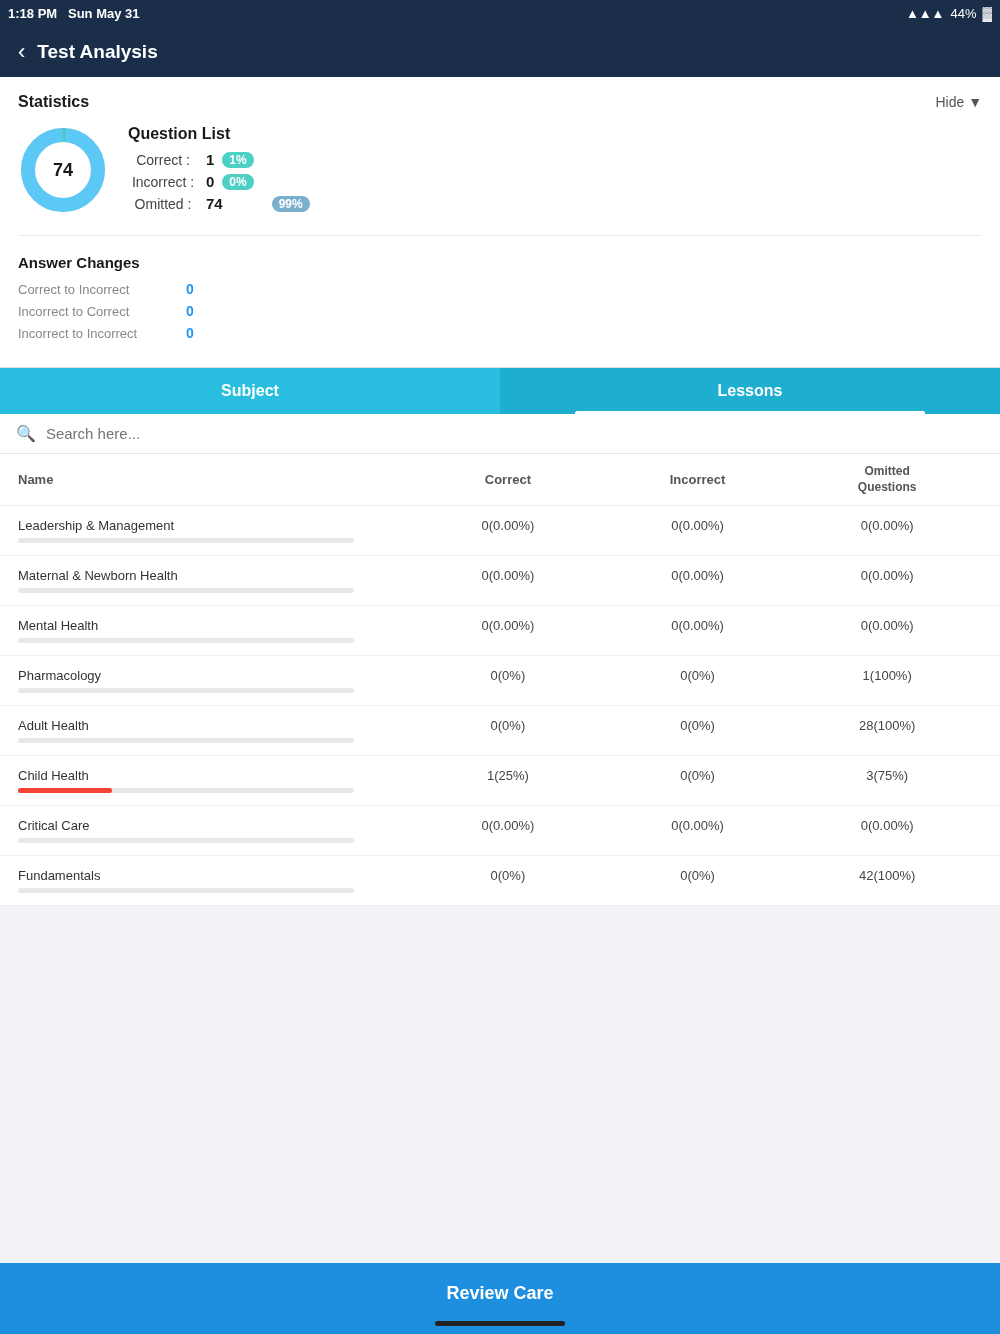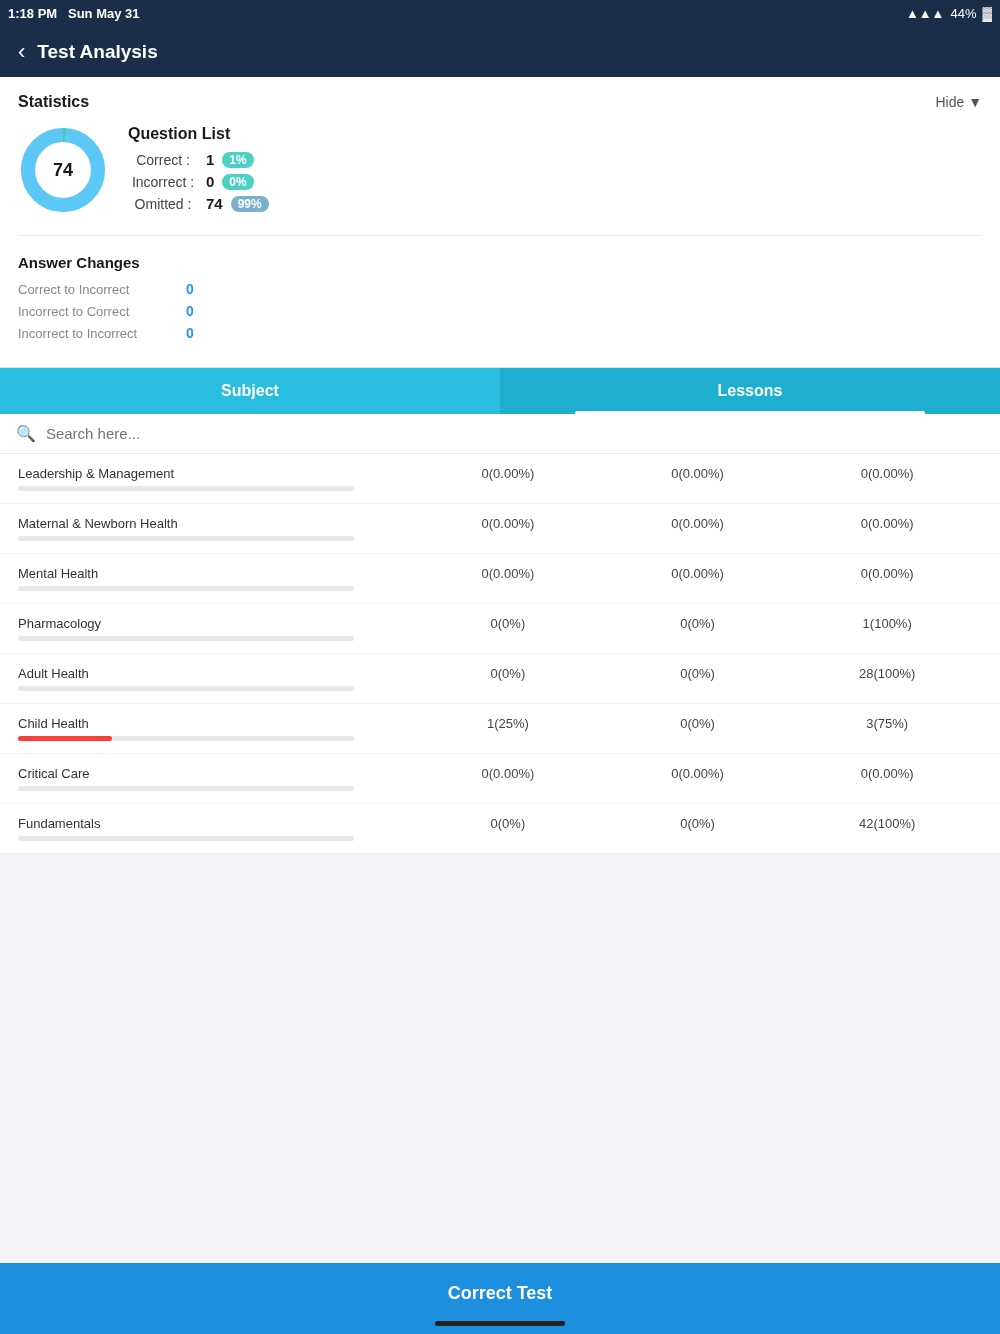--- a/index.html
+++ b/index.html
@@ -111,21 +111,21 @@
     .q-badge {
       display: inline-block;
       padding: 1px 7px;
       border-radius: 10px;
       font-size: 12px;
       font-weight: 600;
       color: white;
     }
     .badge-green { background: #4dd0c4; }
     .badge-teal { background: #4dd0c4; }
-    .badge-blue-gray { background: #7ab0cc; }
+    .badge-blue-gray { background: #7ab0cc; margin-left: 41px; }
 
     
     .answer-changes { }
     .answer-changes-title {
       font-size: 15px;
       font-weight: 700;
       color: #1a1a1a;
       margin-bottom: 10px;
       margin-top: 7px;
     }
@@ -331,20 +331,26 @@
   <div class="tab" id="tab-subject">Subject</div>
   <div class="tab active" id="tab-lessons">Lessons</div>
 </div>
 
 <div class="search-bar">
   <span class="search-icon">🔍</span>
   <input class="search-input" type="text" id="search-input" placeholder="Search here..." style="">
 </div>
 
 <div class="table-container">
+  <div class="table-header-row">
+    <div class="col-name">Name</div>
+    <div class="col-correct">Correct</div>
+    <div class="col-incorrect">Incorrect</div>
+    <div class="col-omitted">Omitted<br>Questions</div>
+  </div>
   <div id="table-body">
       <div class="table-row">
     <div class="row-name-col">
       <div class="row-name-text">Leadership &amp; Management</div>
       <div class="row-bar-bg">
         <div class="row-bar-fill" style="width:0%; background:#5bc8f5;"></div>
       </div>
     </div>
     <div class="row-cell">0(0.00%)</div>
     <div class="row-cell">0(0.00%)</div>
@@ -426,16 +432,16 @@
     <div class="row-cell">0(0%)</div>
     <div class="row-cell">0(0%)</div>
     <div class="row-cell">42(100%)</div>
   </div>
     </div>
 </div>
 
 <div class="bottom-spacer"></div>
 
 <div class="review-test-bar">
-  <span class="review-test-label">Correct Test</span>
+  <span class="review-test-label">Review Care</span>
 </div>
 
 <div class="home-indicator"></div>
 
 </body></html>

